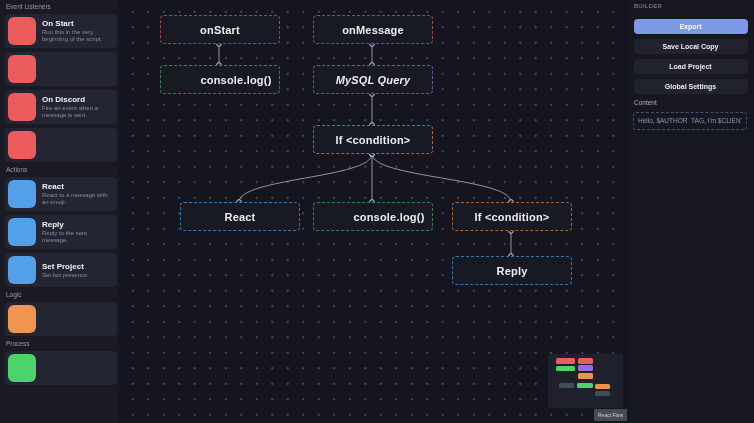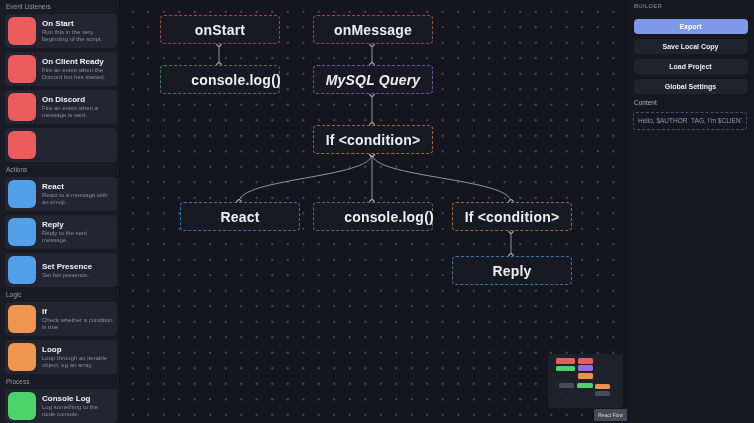--- a/index.html
+++ b/index.html
@@ -33,21 +33,21 @@
     background-color: #14151e;
     background-image: radial-gradient(circle, #474b59 1px, transparent 1.3px);
     background-size: 15.5px 15.5px;
     background-position: 6px 4px;
   }
   .edges-svg { position: absolute; left: 0; top: 0; width: 508px; height: 423px; }
   .node {
     position: absolute; width: 120px; height: 29px;
     background: #171923; border: 1px dashed #666; border-radius: 4px;
     display: flex; align-items: center; justify-content: center;
-    font-size: 14px; font-weight: bold; color: #eceef2; letter-spacing: .2px;
+    font-size: 11px; font-weight: bold; color: #eceef2; letter-spacing: .2px;
   }
   .node.event    { border-color: #a34747; }
   .node.process  { border-color: #3f8050; padding-left: 32px; }
   .node.database { border-color: #7351a8; }
   .node.logic    { border-color: #a5653a; }
   .node.action   { border-color: #3877b3; }
   
   .minimap {
     position: absolute; left: 429px; top: 354px; width: 75px; height: 54px;
     background: rgba(32,34,44,.92); border-radius: 2px;
@@ -88,24 +88,20 @@
       <div class="side-section-title">Event Listeners</div>
       <div class="side-card">
         <div class="side-icon" style="background: rgb(237, 92, 92);"></div>
         <div class="side-text">
           <div class="side-title">On Start</div>
           <div class="side-desc">Run this in the very beginning of the script.</div>
         </div>
       </div>
       <div class="side-card">
         <div class="side-icon" style="background: rgb(237, 92, 92);"></div>
-        <div class="side-text">
-          <div class="side-title">On Client Ready</div>
-          <div class="side-desc">Fire an event when the Discord bot has started.</div>
-        </div>
       </div>
       <div class="side-card">
         <div class="side-icon" style="background: rgb(237, 92, 92);"></div>
         <div class="side-text">
           <div class="side-title">On Discord</div>
           <div class="side-desc">Fire an event when a message is sent.</div>
         </div>
       </div>
       <div class="side-card">
         <div class="side-icon" style="background: rgb(237, 92, 92);"></div>
@@ -121,46 +117,31 @@
       <div class="side-card">
         <div class="side-icon" style="background: rgb(84, 160, 232);"></div>
         <div class="side-text">
           <div class="side-title">Reply</div>
           <div class="side-desc">Reply to the sent message.</div>
         </div>
       </div>
       <div class="side-card">
         <div class="side-icon" style="background: rgb(84, 160, 232);"></div>
         <div class="side-text">
-          <div class="side-title">Set Presence</div>
+          <div class="side-title">Set Project</div>
           <div class="side-desc">Set bot presence.</div>
         </div>
       </div>
       <div class="side-section-title">Logic</div>
       <div class="side-card">
         <div class="side-icon" style="background: rgb(240, 149, 79);"></div>
-        <div class="side-text">
-          <div class="side-title">If</div>
-          <div class="side-desc">Check whether a condition is true</div>
-        </div>
-      </div>
-      <div class="side-card">
-        <div class="side-icon" style="background: rgb(240, 149, 79);"></div>
-        <div class="side-text">
-          <div class="side-title">Loop</div>
-          <div class="side-desc">Loop through an iterable object, eg an array.</div>
-        </div>
       </div>
       <div class="side-section-title">Process</div>
       <div class="side-card">
         <div class="side-icon" style="background: rgb(76, 212, 106);"></div>
-        <div class="side-text">
-          <div class="side-title">Console Log</div>
-          <div class="side-desc">Log something to the node console.</div>
-        </div>
       </div>
     </div>
 </div>
 
 <div class="canvas">
   <svg class="edges-svg">
       <path d="M100,44 L100,65" stroke="#8f95a0" stroke-width="1" fill="none"></path>
       <circle cx="100" cy="44" r="2.3" fill="#1a1c26" stroke="#cfd3db" stroke-width="1"></circle>
       <circle cx="100" cy="65" r="2.3" fill="#1a1c26" stroke="#cfd3db" stroke-width="1"></circle>
       <path d="M253,44 L253,65" stroke="#8f95a0" stroke-width="1" fill="none"></path>

